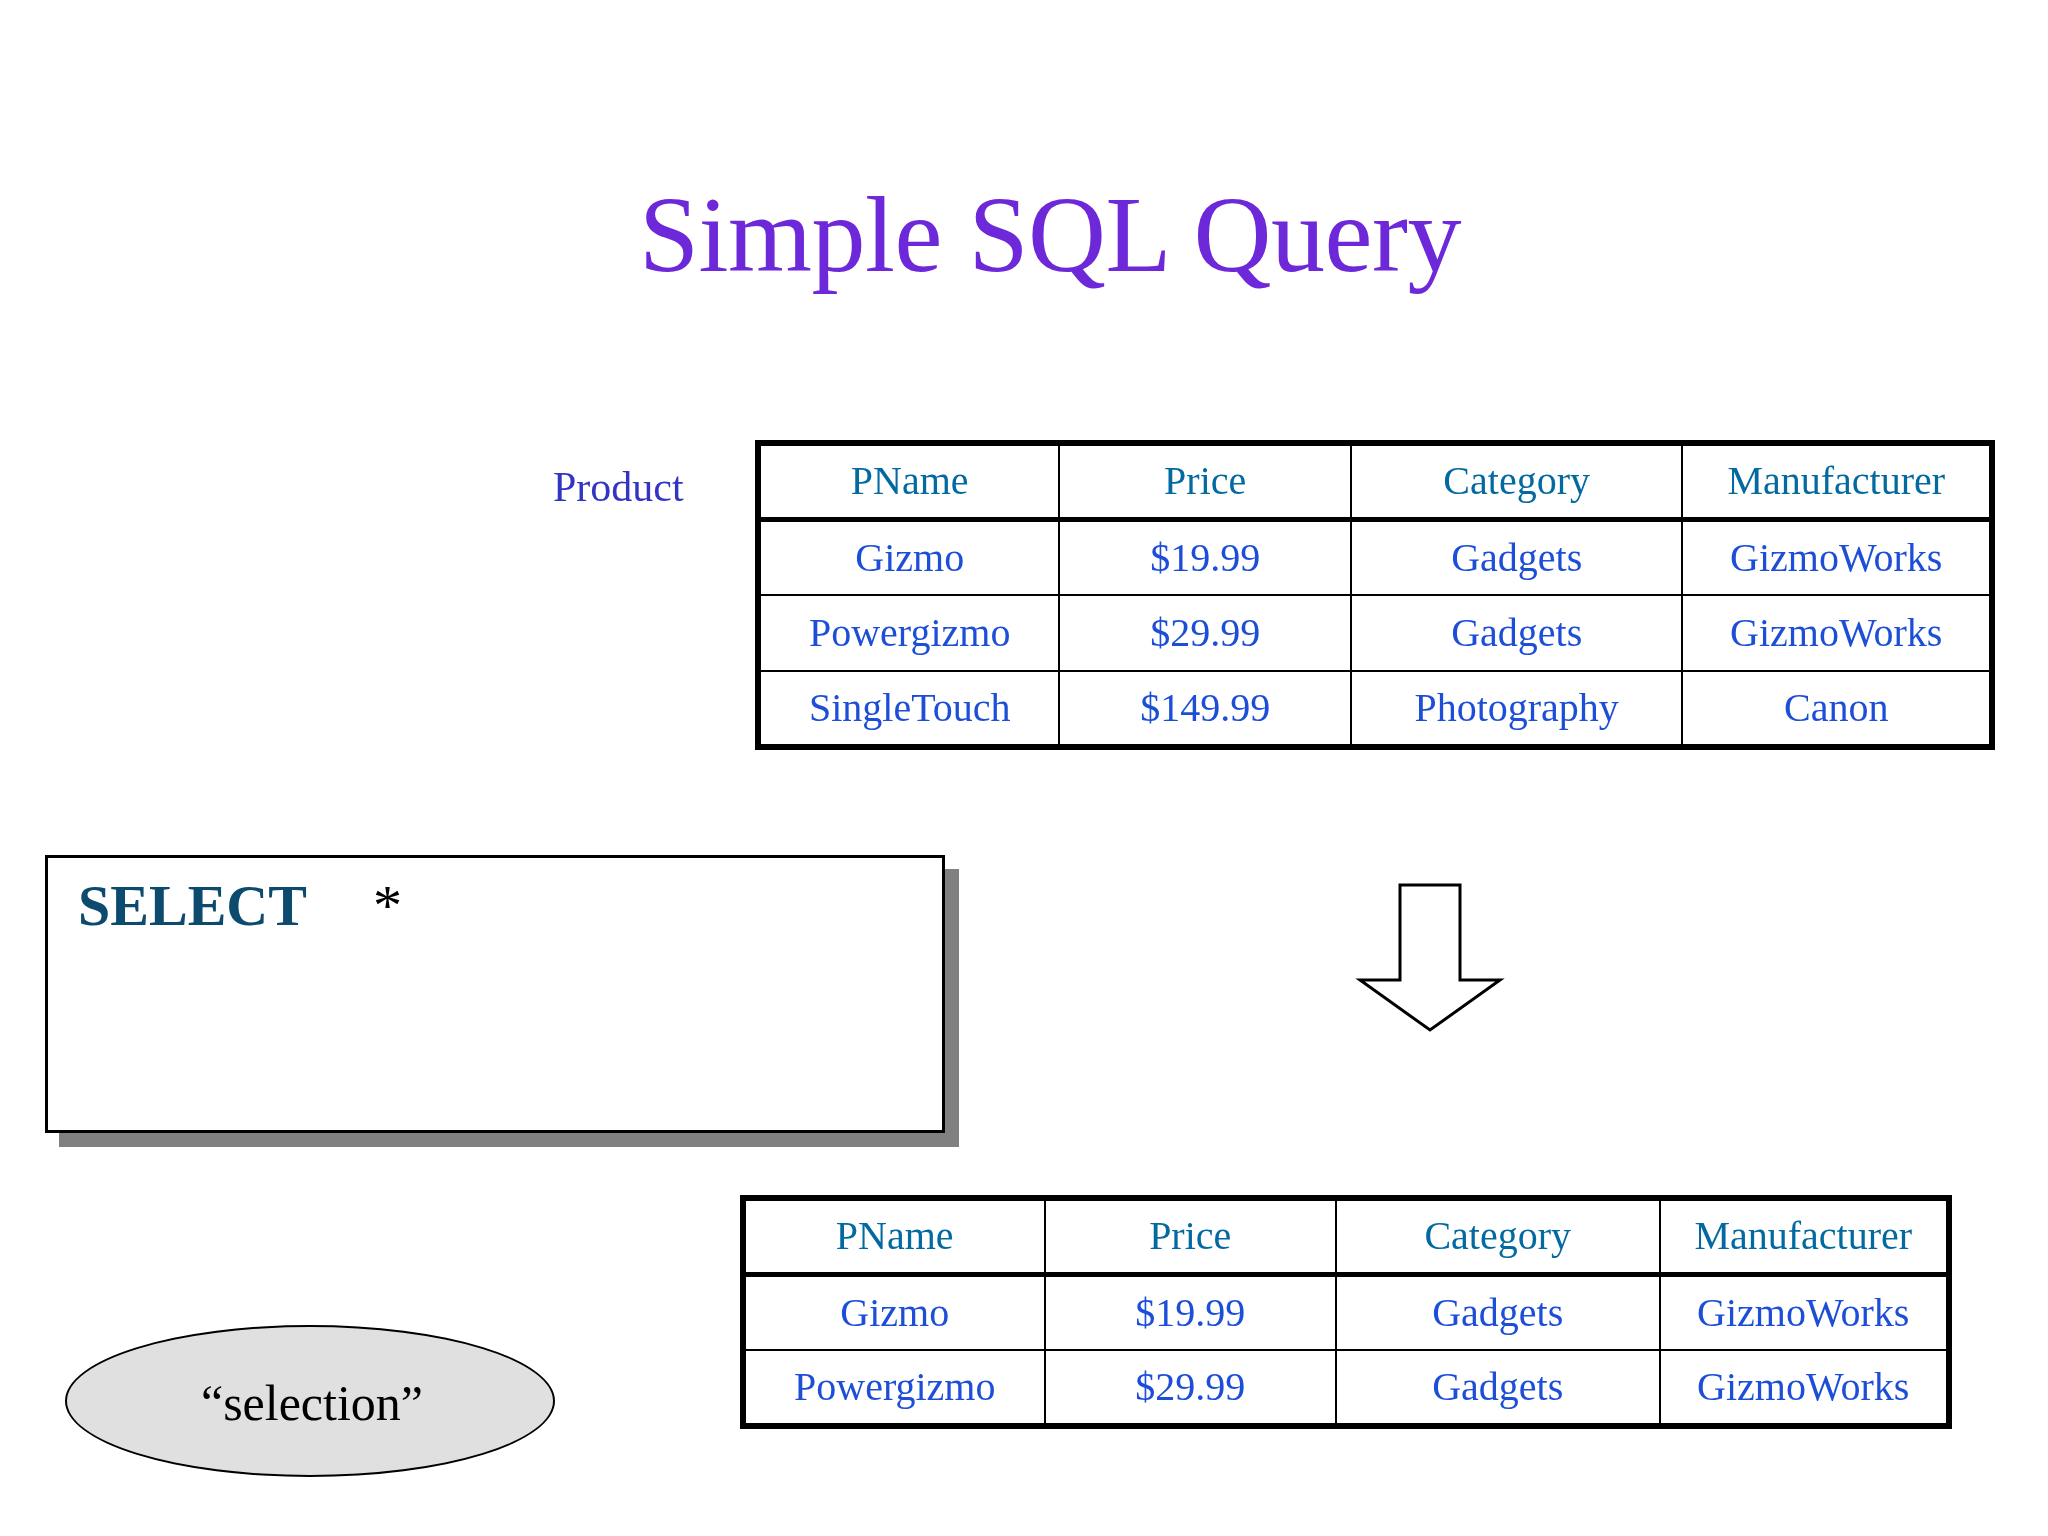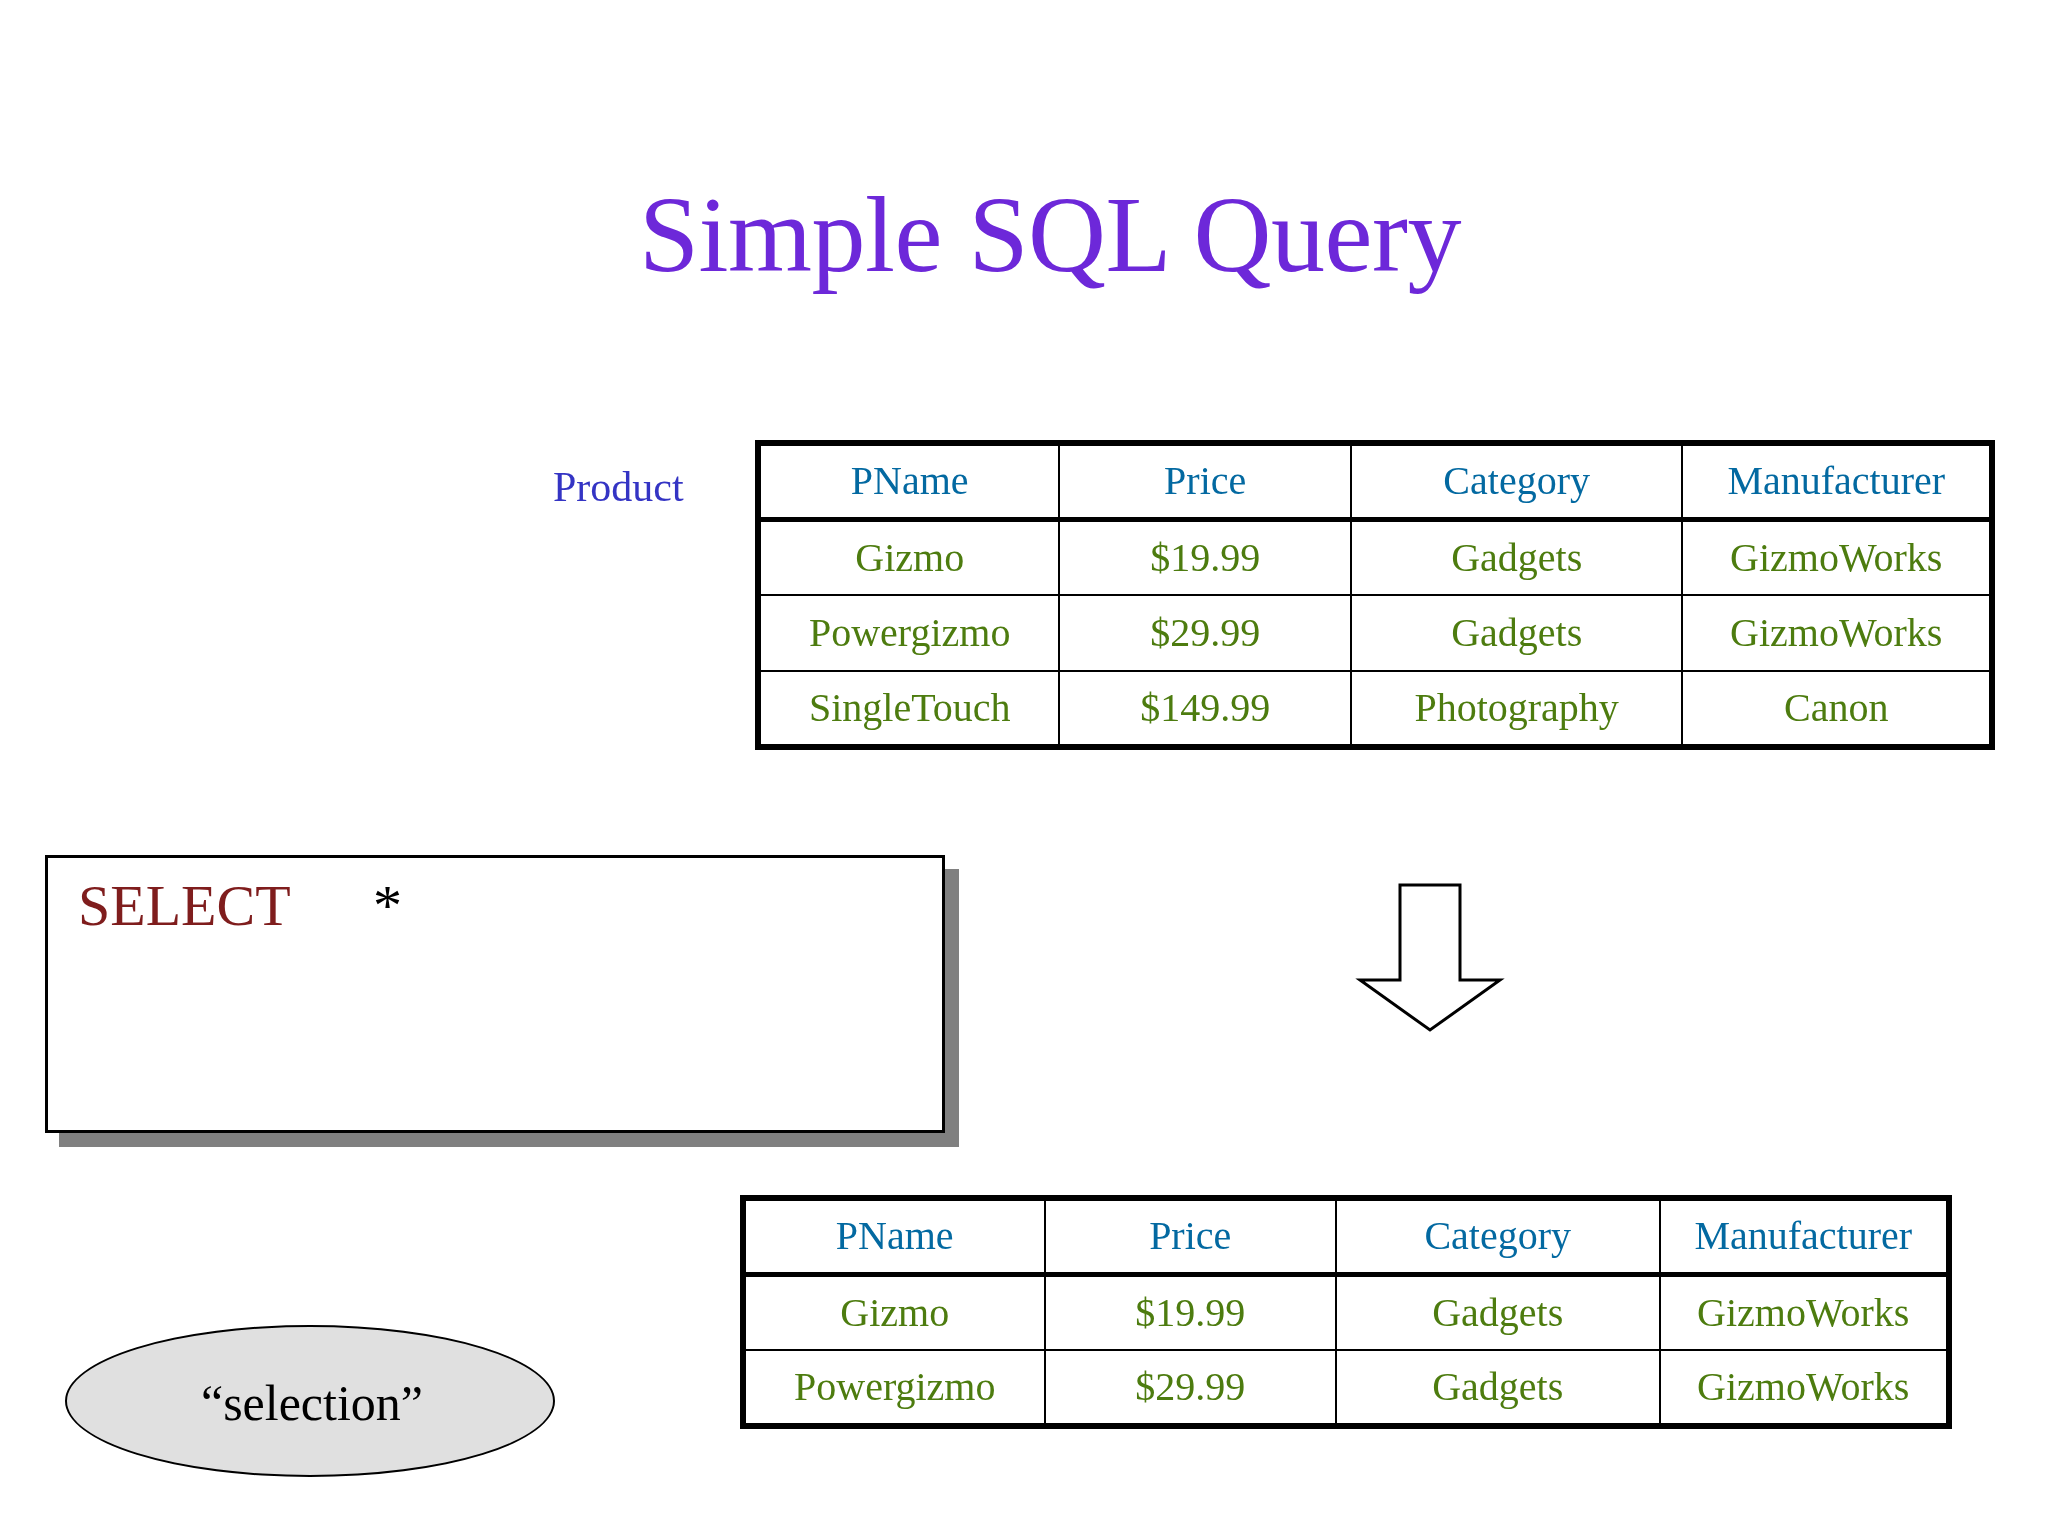--- a/index.html
+++ b/index.html
@@ -47,21 +47,21 @@
     line-height: 1.0;
     padding: 0;
     background: #ffffff;
     white-space: nowrap;
   }
   .rel-table thead td {
     color: #0369a1;
     border-bottom-width: 5px;
   }
   .rel-table tbody td {
-    color: #4d7c0f;
+    color: #1d4ed8;
     font-family: Liberation Serif, serif;
   }
   .rel-table tr { height: 76px; }
 
   
   #product-table {
     left: 755px;
     top: 440px;
     width: 1240px;
   }
@@ -125,21 +125,22 @@
     white-space: nowrap;
     font-size: 58px;
     line-height: 84px;
   }
   #sql-line-0 { top: 6px; }
   #sql-line-1 { top: 88px; }
   #sql-line-2 { top: 170px; }
   .sql-kw {
     display: inline-block;
     width: 295px;
-    color: #7f1d1d;
+    color: #0c4a6e;
+    font-weight: bold;
   }
   .sql-val {
     color: #000000;
   }
 
   
   #flow-arrow {
     position: absolute;
     left: 1355px;
     top: 880px;

